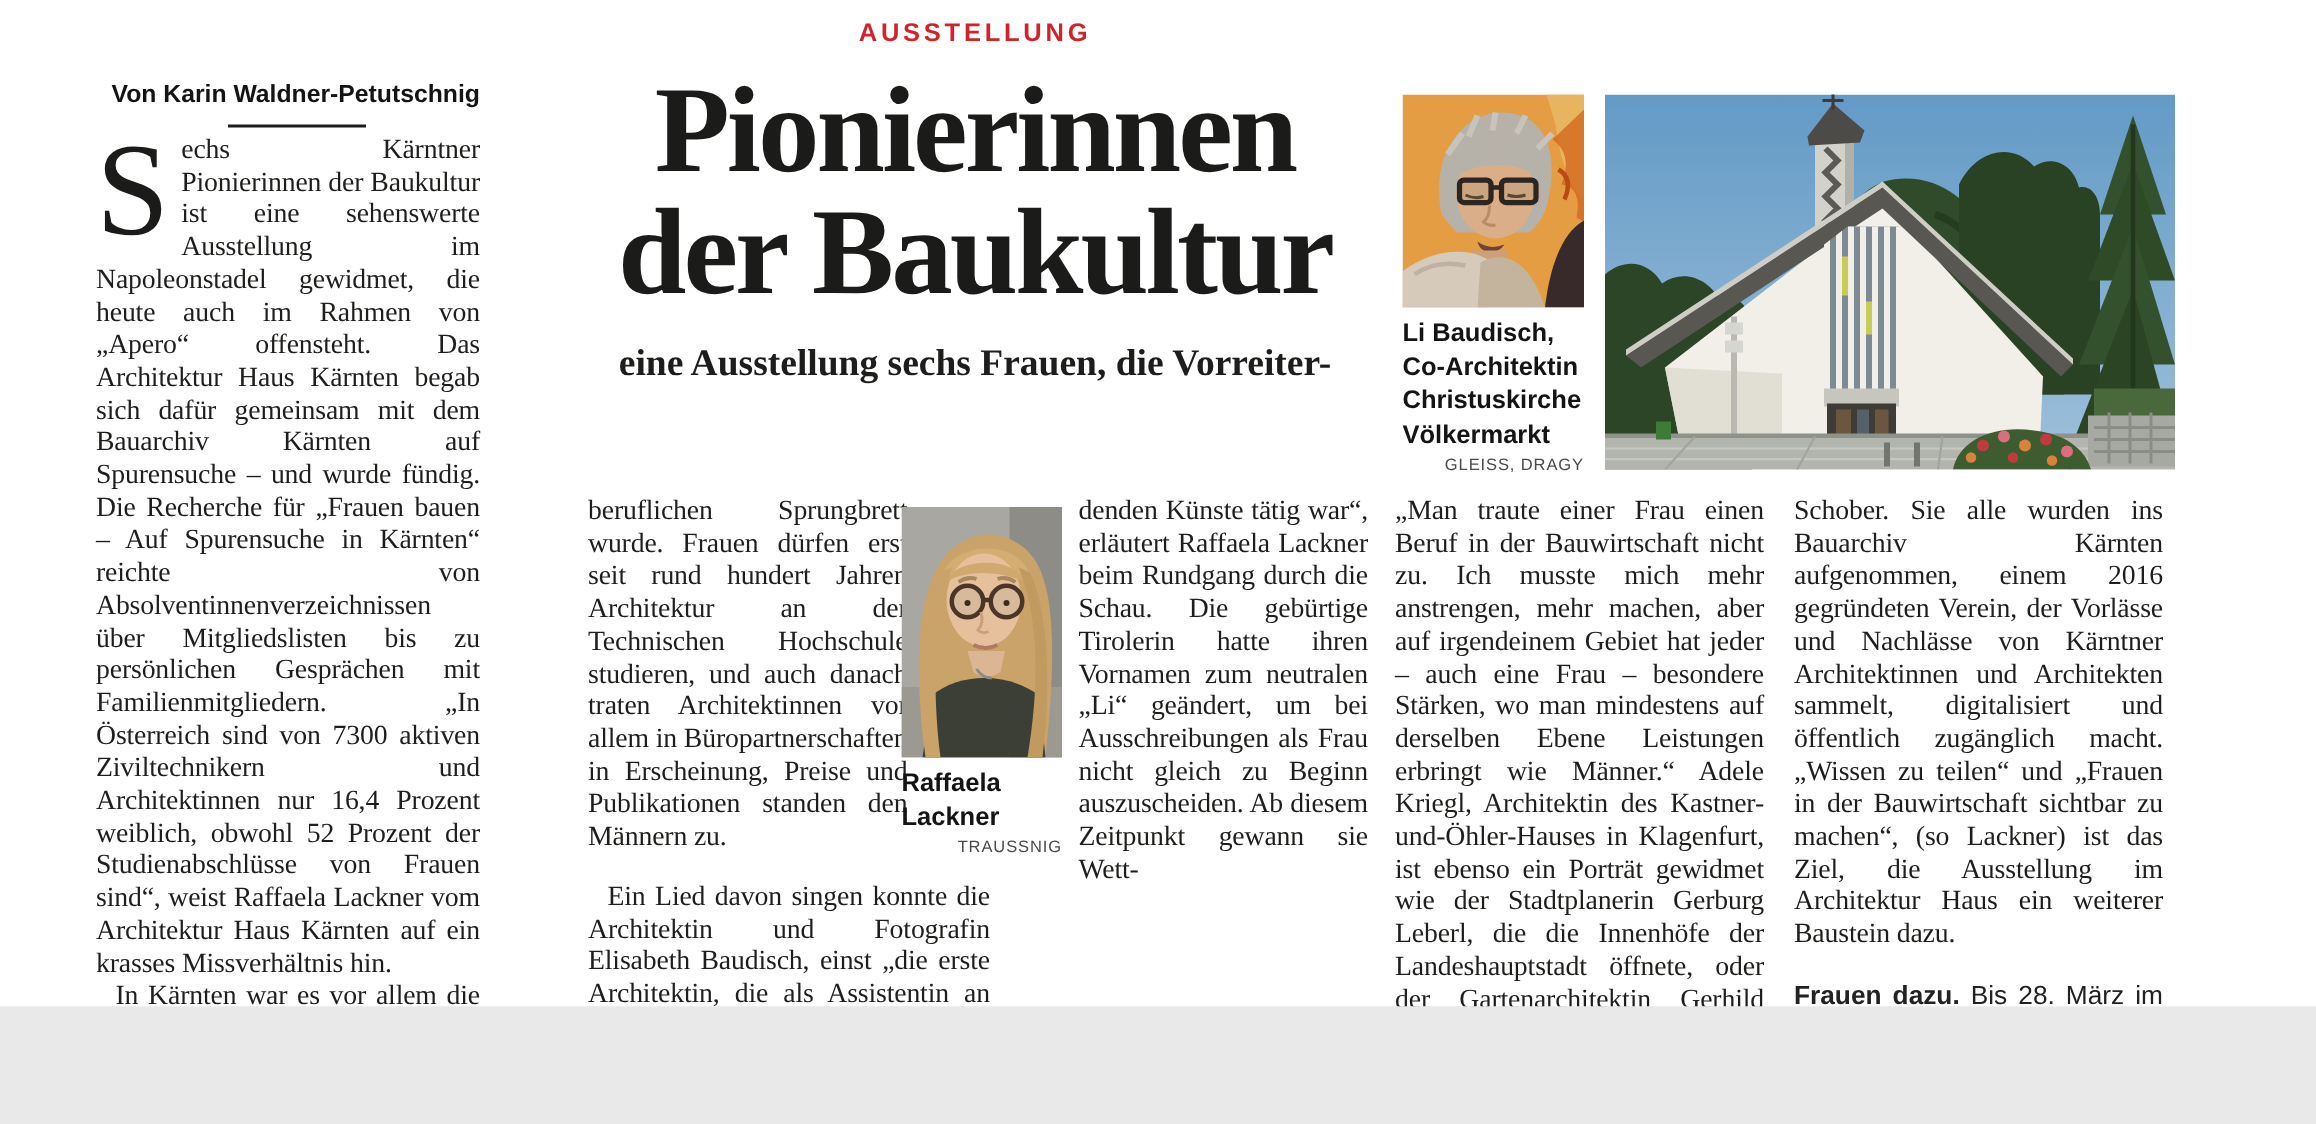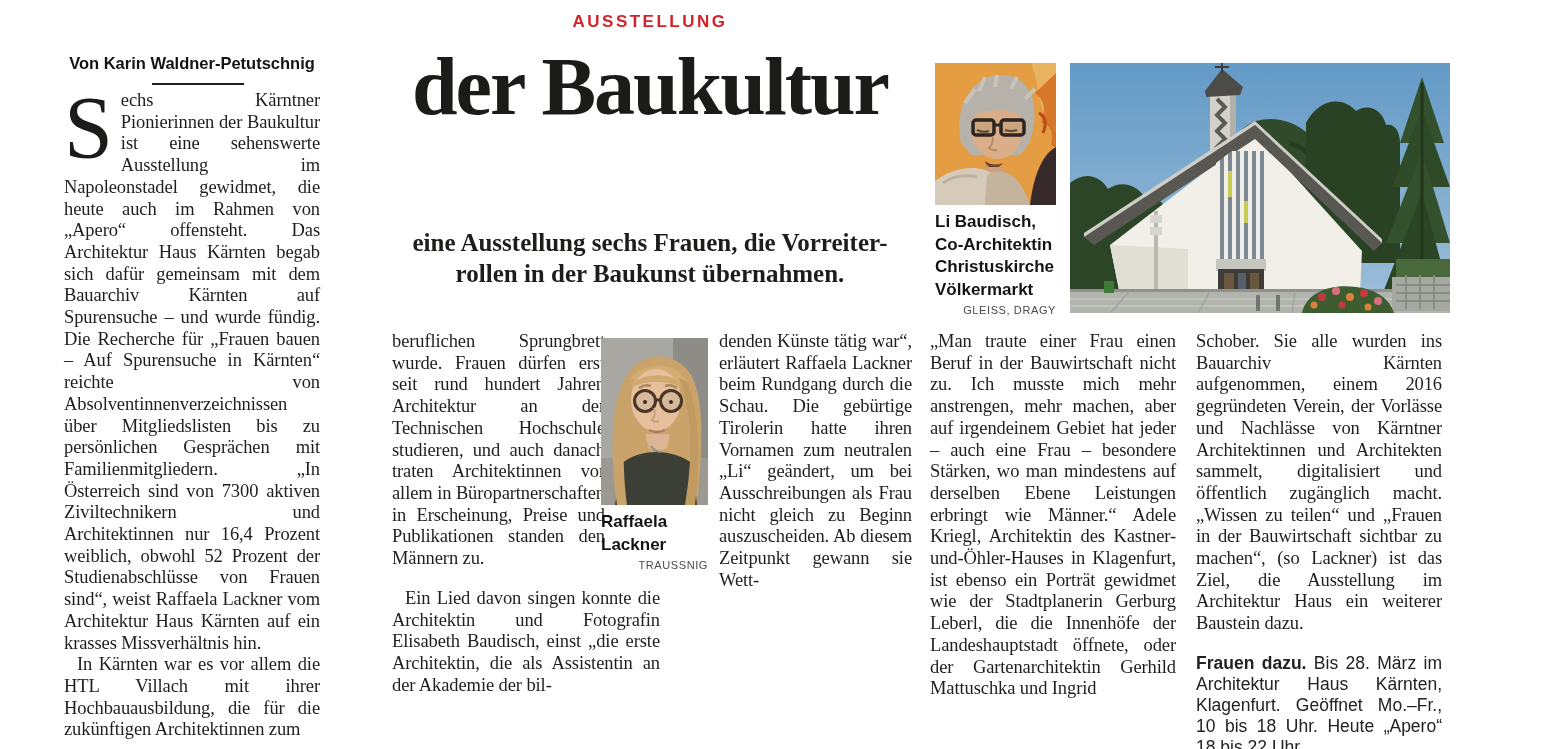--- a/index.html
+++ b/index.html
@@ -1,38 +1,38 @@
 <!DOCTYPE html>
 <html lang="de"><head>
 <meta charset="utf-8">
 <style>
   html,body{margin:0;padding:0;background:#e9e9e9;}
   .page{
-    position:relative;width:1544px;height:749px;background:#ffffff;
+    position:relative;width:1544px;height:671px;background:#ffffff;
     font-family:"Liberation Serif",serif;color:#1d1d1b;overflow:hidden;
   }
   .abs{position:absolute;}
   
   .kicker{
     left:392px;top:12px;width:516px;text-align:center;
     font-family:"Liberation Sans",sans-serif;font-weight:bold;
     font-size:17px;letter-spacing:2.5px;color:#d2232a;
   }
   .headline{
     left:372px;top:46px;width:556px;text-align:center;
     font-family:"Liberation Serif",serif;font-weight:bold;
     font-size:82px;line-height:81px;letter-spacing:-2px;color:#1b1b19;
   }
   .subhead{
     left:372px;top:227px;width:556px;text-align:center;
     font-weight:bold;font-size:25px;line-height:31px;color:#1d1d1b;
   }
   
   .byline{
-    left:64px;top:54px;width:256px;text-align:center;
+    left:64px;top:54px;width:256px;text-align:right;
     font-family:"Liberation Sans",sans-serif;font-weight:bold;font-size:16.5px;color:#141414;
   }
   .byline-rule{left:152px;top:83px;width:92px;height:2px;background:#1d1d1b;}
   
   .bodytext{
     font-size:18.5px;line-height:21.7px;text-align:justify;
     letter-spacing:-0.1px;hyphens:auto;-webkit-hyphens:auto;color:#1e1e1c;
   }
   .col1{left:64px;top:90px;width:256px;height:612px;}
   .col2a{left:392px;top:331px;width:213px;}
@@ -68,26 +68,26 @@
   }
 </style>
 </head>
 <body>
 
 <div class="page">
 
   <div class="abs kicker">AUSSTELLUNG</div>
 
   <h1 class="abs headline" style="margin:0;">
+    <div>Pionierinnen</div>
     <div>der Baukultur</div>
   </h1>
 
   <div class="abs subhead">
     <div>eine Ausstellung sechs Frauen, die Vorreiter-</div>
-    <div>rollen in der Baukunst übernahmen.</div>
   </div>
 
   <div class="abs byline">Von Karin Waldner-Petutschnig</div>
   <div class="abs byline-rule"></div>
 
   <div class="abs bodytext col1">
     <p><span class="dropcap">S</span><span>echs Kärntner Pionierinnen der Baukultur ist eine sehenswerte Ausstellung im Napoleonstadel gewidmet, die heute auch im Rahmen von „Apero“ offensteht. Das Architektur Haus Kärnten begab sich dafür gemeinsam mit dem Bauarchiv Kärnten auf Spurensuche – und wurde fündig. Die Recherche für „Frauen bauen – Auf Spurensuche in Kärnten“ reichte von Absolventinnenverzeichnissen über Mitgliedslisten bis zu persönlichen Gesprächen mit Familienmitgliedern. „In Österreich sind von 7300 aktiven Ziviltechnikern und Architektinnen nur 16,4 Prozent weiblich, obwohl 52 Prozent der Studienabschlüsse von Frauen sind“, weist Raffaela Lackner vom Architektur Haus Kärnten auf ein krasses Missverhältnis hin.</span></p>
     <p class="indent">In Kärnten war es vor allem die HTL Villach mit ihrer Hochbauausbildung, die für die zukünftigen Architektinnen zum</p>
   </div>
 

